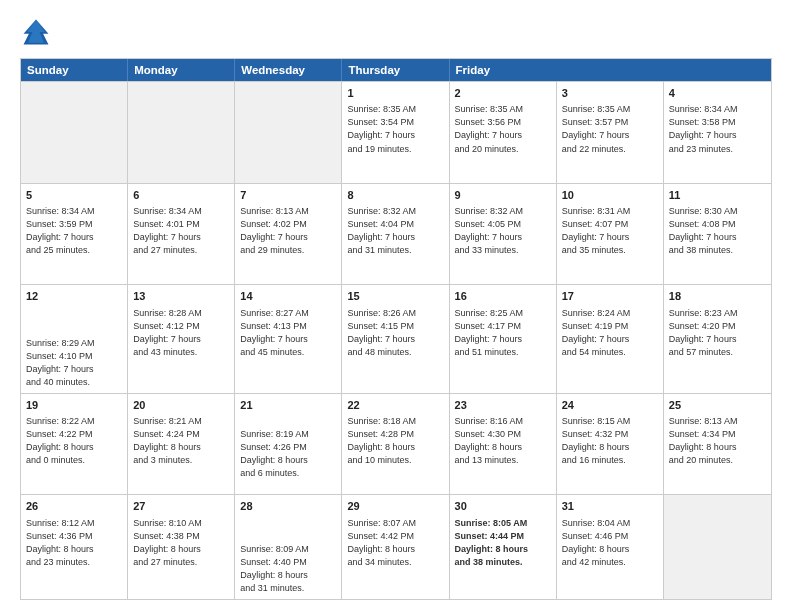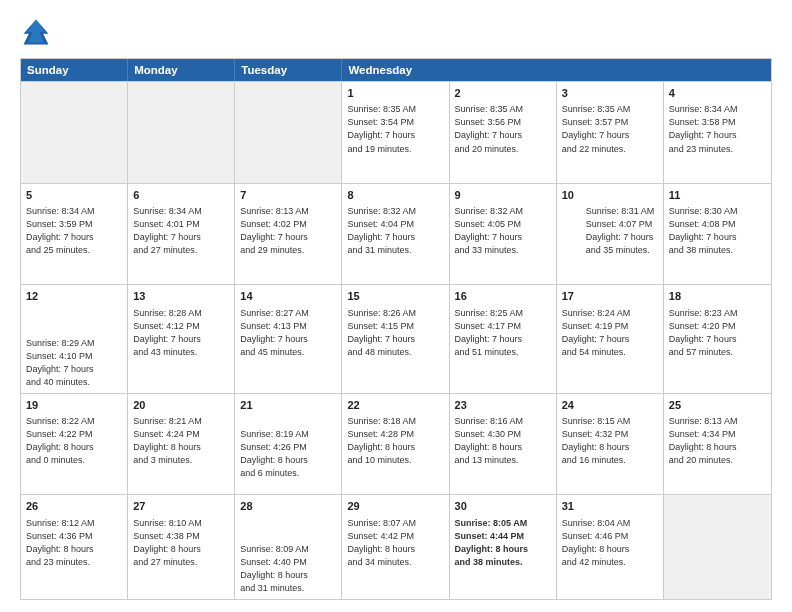--- a/index.html
+++ b/index.html
@@ -127,22 +127,23 @@
     <div class="title-block">
       <div class="main-title"></div>
       <div class="subtitle"></div>
     </div>
   </div>
 
   <div class="calendar">
     <div class="cal-header">
     <div class="cal-header-cell">Sunday</div>
         <div class="cal-header-cell">Monday</div>
-        <div class="cal-header-cell">Tuesday</div>
         <div class="cal-header-cell">Wednesday</div>
+        <div class="cal-header-cell">Thursday</div>
+        <div class="cal-header-cell">Friday</div>
       </div>
     <div class="cal-body">
     <div class="cal-row">
           <div class="cal-cell shaded empty"></div>
           <div class="cal-cell shaded empty"></div>
           <div class="cal-cell shaded empty"></div>
           <div class="cal-cell">
             <div class="day-num">1</div>
             <div class="cal-cell-text" style="white-space: pre-line;">Sunrise: 8:35 AM
 Sunset: 3:54 PM
@@ -202,21 +203,21 @@
           </div>
           <div class="cal-cell">
             <div class="day-num">9</div>
             <div class="cal-cell-text" style="white-space: pre-line;">Sunrise: 8:32 AM
 Sunset: 4:05 PM
 Daylight: 7 hours
 and 33 minutes.</div>
           </div>
           <div class="cal-cell">
             <div class="day-num">10</div>
-            <div class="cal-cell-text" style="white-space: pre-line; margin-left: 24px;">Sunrise: 8:31 AM
+            <div class="cal-cell-text" style="white-space: pre-line;">Sunrise: 8:31 AM
 Sunset: 4:07 PM
 Daylight: 7 hours
 and 35 minutes.</div>
           </div>
           <div class="cal-cell">
             <div class="day-num">11</div>
             <div class="cal-cell-text" style="white-space: pre-line;">Sunrise: 8:30 AM
 Sunset: 4:08 PM
 Daylight: 7 hours
 and 38 minutes.</div>

